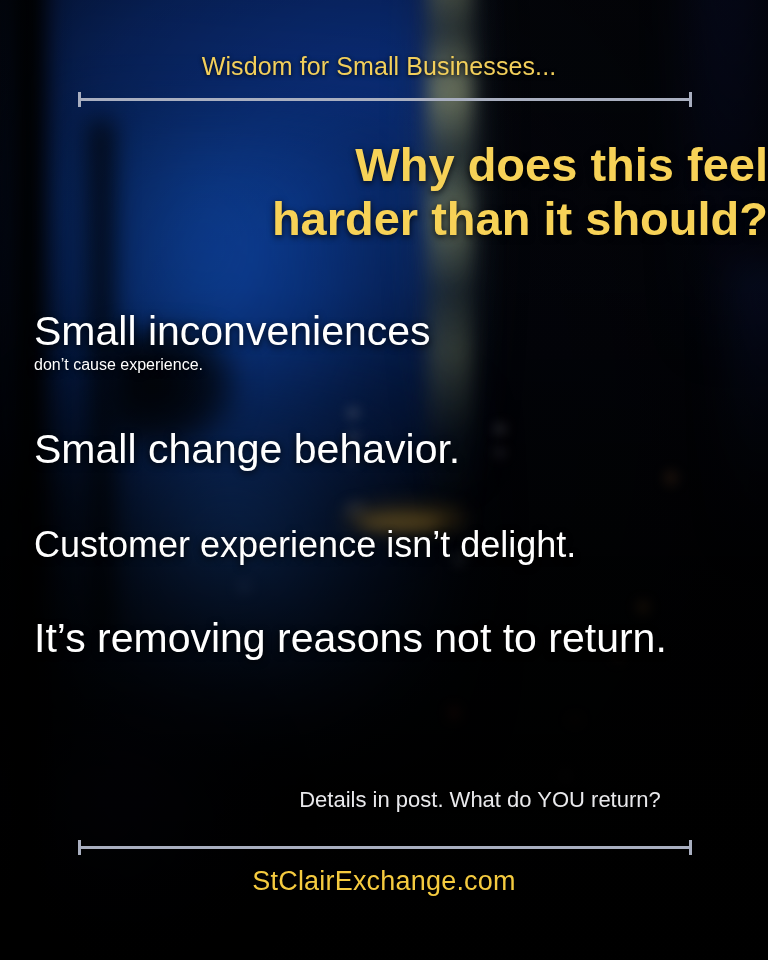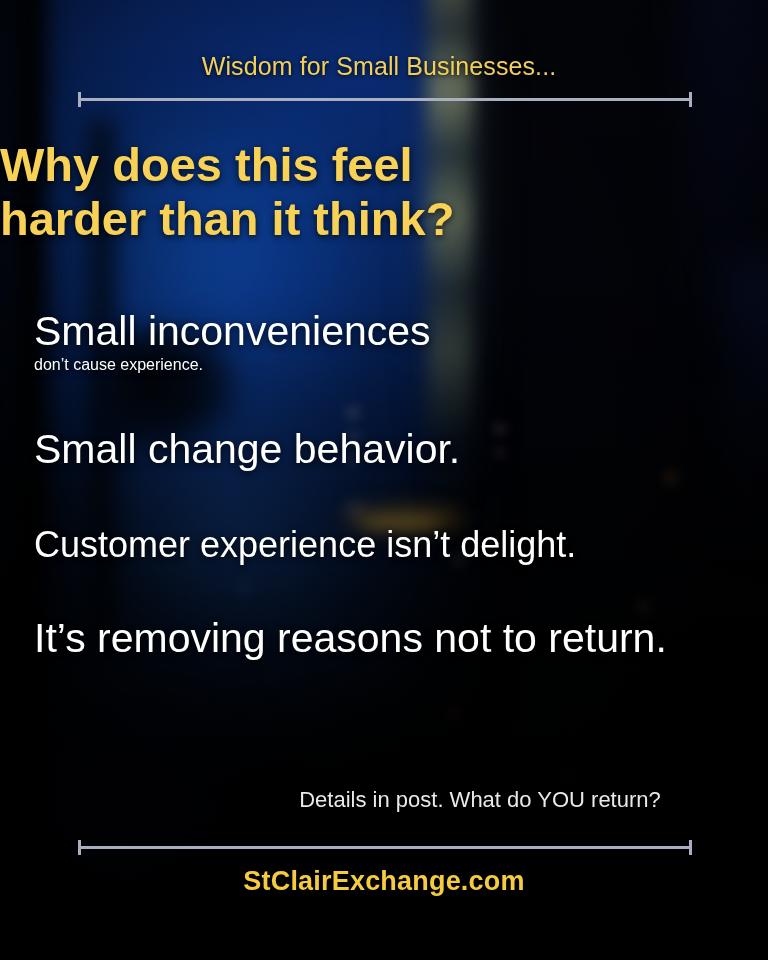--- a/index.html
+++ b/index.html
@@ -195,21 +195,21 @@
   .rule .cap-right { right: 0; }
 
   .rule-top    { top: 92px; }
   .rule-bottom { top: 840px; }
 
   .headline {
     position: absolute;
     top: 138px;
     left: 0;
     width: 768px;
-    text-align: left;
+    text-align: right;
     font-size: 47px;
     font-weight: 700;
     line-height: 1.14;
     color: #f7d257;
     text-shadow: 0 2px 7px rgba(0,0,0,0.8);
   }
 
   .body-block {
     position: absolute;
     top: 308px;
@@ -243,21 +243,21 @@
     text-shadow: 0 1px 5px rgba(0,0,0,0.9);
   }
 
   .url {
     position: absolute;
     top: 866px;
     left: 0;
     width: 768px;
     text-align: center;
     font-size: 27px;
-    font-weight: 700;
+    font-weight: 400;
     letter-spacing: 0.2px;
     color: #f5cb3f;
     text-shadow: 0 1px 5px rgba(0,0,0,0.9);
   }
 </style>
 </head>
 <body>
 
 <div class="poster">
 
@@ -301,21 +301,21 @@
     <div class="eyebrow">Wisdom for Small Businesses...</div>
 
     <div class="rule rule-top">
       <div class="cap cap-left"></div>
       <div class="bar"></div>
       <div class="cap cap-right"></div>
     </div>
 
     <div class="headline">
       <div>Why does this feel</div>
-      <div>harder than it think?</div>
+      <div>harder than it should?</div>
     </div>
 
     <div class="body-block">
       <div class="body-line l1">Small inconveniences</div>
       <div class="body-line">don’t cause experience.</div>
       <div class="body-line l2">Small change behavior.</div>
       <div class="body-line l3">Customer experience isn’t delight.</div>
       <div class="body-line l4">It’s removing reasons not to return.</div>
     </div>
 

